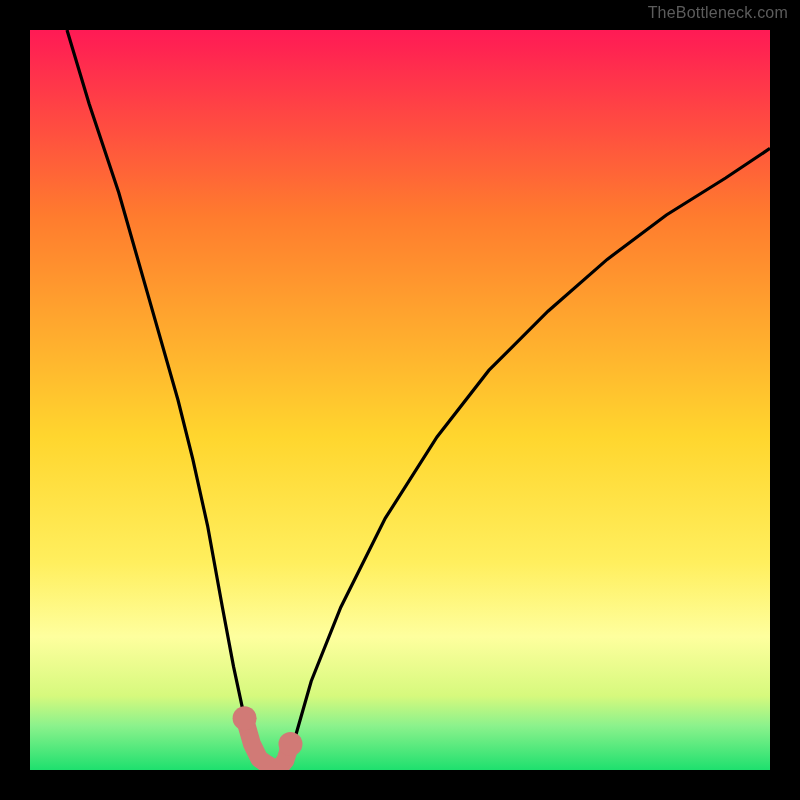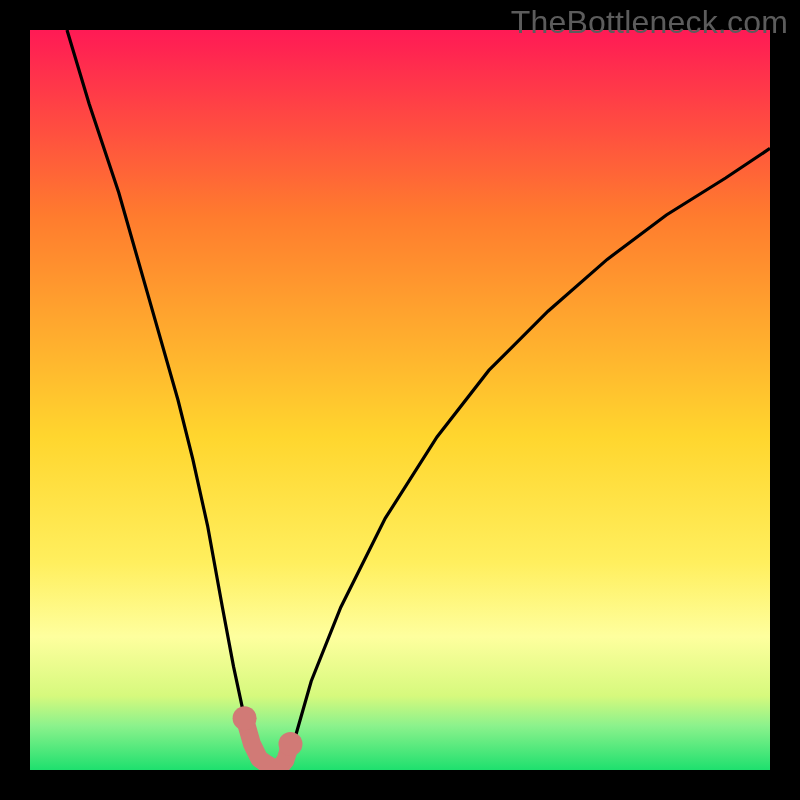--- a/index.html
+++ b/index.html
@@ -28,21 +28,21 @@
   .gradient {
     position: absolute;
     left: 0; top: 0;
     width: 100%; height: 100%;
   }
   .watermark {
     position: absolute;
     top: 4px;
     right: 12px;
     color: #5c5c5c;
-    font-size: 32px;
+    font-size: 16px;
     font-weight: 500;
     letter-spacing: 0.2px;
   }
   svg.curve-layer {
     position: absolute;
     left: 0; top: 0;
     width: 100%; height: 100%;
   }
 </style>
 </head>

